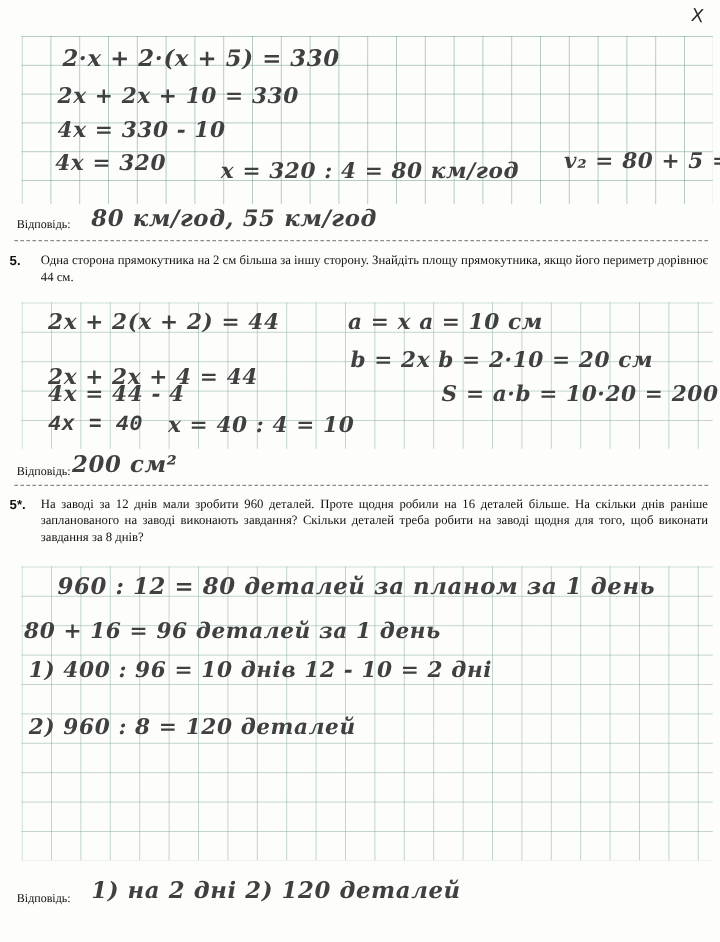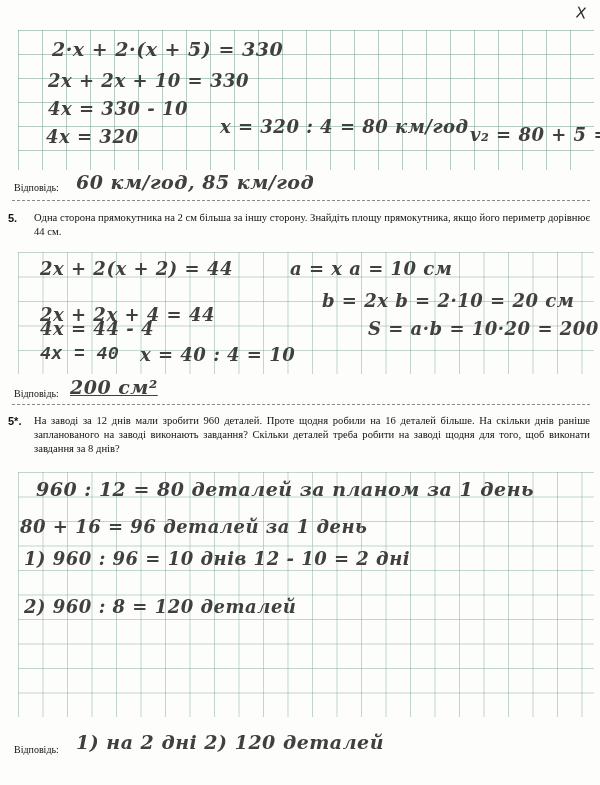--- a/index.html
+++ b/index.html
@@ -101,54 +101,54 @@
 <div class="page">
 
   <div class="corner-mark">X</div>
 
   <div class="grid" style="left:18px; top:30px; width:576px; height:140px;"></div>
 
   <div class="hand big" style="left:52px; top:38px;">2·x + 2·(x + 5) = 330</div>
   <div class="hand med" style="left:48px; top:70px;">2x + 2x + 10 = 330</div>
   <div class="hand med" style="left:48px; top:98px;">4x = 330 - 10</div>
   <div class="hand med" style="left:46px; top:126px;">4x = 320</div>
-  <div class="hand med" style="left:184px; top:116px;margin-left:36px;">x = 320 : 4 = 80 км/год</div>
+  <div class="hand med" style="left:184px; top:132px;">x = 320 : 4 = 80 км/год</div>
   <div class="hand med" style="left:470px; top:124px;">v₂ = 80 + 5 = 85 км/год</div>
 
   <div class="answer-label" style="left:14px; top:182px;">Відповідь:</div>
-  <div class="hand big" style="left:76px; top:171px;">60 км/год, 85 км/год</div>
+  <div class="hand big" style="left:76px; top:171px;">80 км/год, 55 км/год</div>
 
   <div class="dashed" style="top:200px;"></div>
 
   <div class="tasknum" style="left:8px; top:212px;">5.</div>
   <div class="printed" style="left:34px; top:211px; width:556px;">Одна сторона прямокутника на 2 см більша за іншу сторону. Знайдіть площу прямокутника, якщо його периметр дорівнює 44 см.</div>
 
   <div class="grid fine" style="left:18px; top:252px; width:576px; height:122px;"></div>
 
   <div class="hand med" style="left:40px; top:258px;">2x + 2(x + 2) = 44</div>
   <div class="hand med" style="left:40px; top:304px;">2x + 2x + 4 = 44</div>
   <div class="hand med" style="left:40px; top:318px;text-align:center;">4x = 44 - 4</div>
   <div class="hand med" style="left:40px; top:344px;font-family:Liberation Mono, monospace;">4x = 40</div>
 
   <div class="hand med" style="left:290px; top:258px;">a = x      a = 10 см</div>
-  <div class="hand med" style="left:306px; top:290px;padding-left:16px;">b = 2x    b = 2·10 = 20 см</div>
+  <div class="hand med" style="left:276px; top:290px;padding-left:16px;">b = 2x    b = 2·10 = 20 см</div>
   <div class="hand med" style="left:368px; top:318px;">S = a·b = 10·20 = 200 см²</div>
   <div class="hand med" style="left:140px; top:344px;">x = 40 : 4 = 10</div>
 
   <div class="answer-label" style="left:14px; top:388px;">Відповідь:</div>
-  <div class="hand big" style="left:70px; top:376px;text-decoration:underline;">200 см²</div>
+  <div class="hand big" style="left:60px; top:376px;">200 см²</div>
 
   <div class="dashed" style="top:404px;"></div>
 
   <div class="tasknum" style="left:8px; top:415px;">5*.</div>
   <div class="printed" style="left:34px; top:414px; width:556px;">На заводі за 12 днів мали зробити 960 деталей. Проте щодня робили на 16 деталей більше. На скільки днів раніше запланованого на заводі виконають завдання? Скільки деталей треба робити на заводі щодня для того, щоб виконати завдання за 8 днів?</div>
 
   <div class="grid fine" style="left:18px; top:472px; width:576px; height:245px;"></div>
 
-  <div class="hand big" style="left:36px; top:478px;text-align:right;">960 : 12 = 80 деталей за планом за 1 день</div>
+  <div class="hand big" style="left:48px; top:478px;text-align:right;">960 : 12 = 80 деталей за планом за 1 день</div>
   <div class="hand med" style="left:20px; top:516px;">80 + 16 = 96 деталей за 1 день</div>
-  <div class="hand med" style="left:24px; top:548px;">1) 960 : 96 = 10 днів      12 - 10 = 2 дні</div>
+  <div class="hand med" style="left:24px; top:548px;">1) 400 : 96 = 10 днів      12 - 10 = 2 дні</div>
   <div class="hand med" style="left:24px; top:596px;">2) 960 : 8 = 120 деталей</div>
 
   <div class="answer-label" style="left:14px; top:744px;">Відповідь:</div>
   <div class="hand big" style="left:76px; top:731px;">1) на  2 дні     2) 120 деталей</div>
 
 </div>
 
 </body></html>

